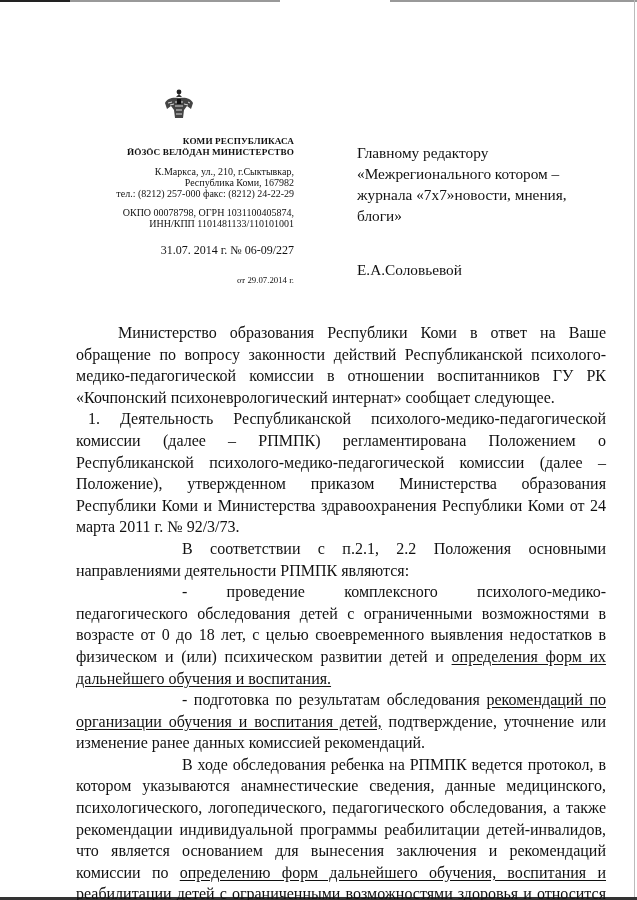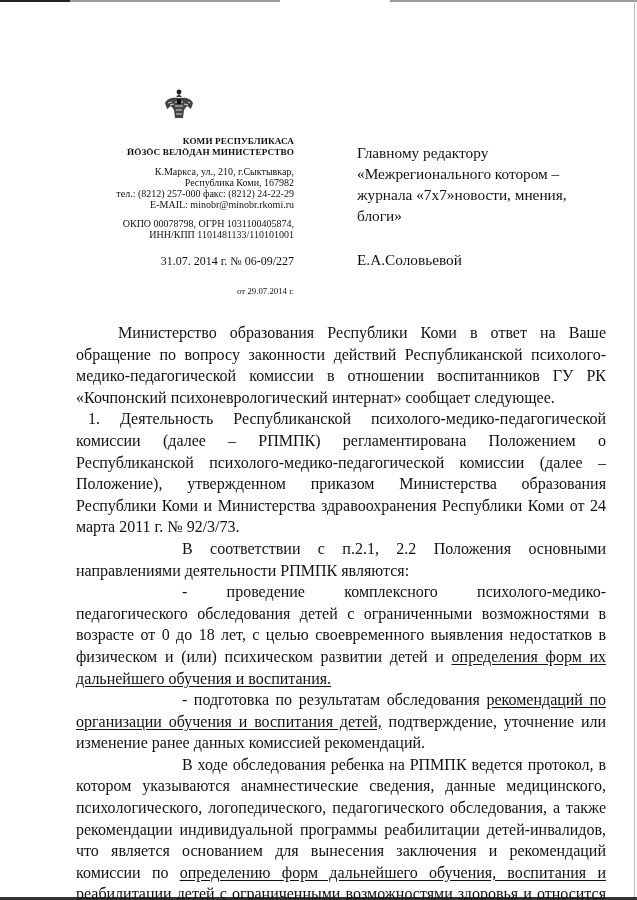--- a/index.html
+++ b/index.html
@@ -13,21 +13,21 @@
 
     .letterhead { position: absolute; left: 64px; top: 88px; width: 230px; text-align: right; }
     .emblem { width: 34px; height: 34px; margin: 0 auto 14px; display: block; }
     .lh-bold { font-weight: bold; font-size: 9.2px; line-height: 11px; letter-spacing: 0.1px; }
     .lh-gap { height: 8px; }
     .lh-small { font-size: 10px; line-height: 11px; }
     .lh-date { font-size: 12px; margin-top: 14px; line-height: 14px; }
     .lh-from { font-size: 8.8px; margin-top: 18px; line-height: 11px; }
 
     .addressee { position: absolute; left: 357px; top: 142px; width: 245px; text-align: left; font-size: 15.3px; line-height: 21px; }
-    .addressee .name { margin-top: 23px; }
+    .addressee .name { margin-top: 33px; }
 
     .body-text { position: absolute; left: 76px; top: 322px; width: 530px; font-size: 16px; line-height: 21.6px; text-align: justify; }
     .body-text p { margin: 0; }
     .indent-sm { text-indent: 42px; }
     .indent-1 { text-indent: 12px; }
     .indent-lg { text-indent: 106px; }
     .u { text-decoration: underline; text-underline-offset: 2px; }
   </style>
 </head>
 <body>
@@ -43,21 +43,20 @@
     <path d="M3 15 C5 10 11 9 17 10 C23 9 29 10 31 15 L29 21 L25 18 L22 22 L21 30 L13 30 L12 22 L9 18 L5 21 Z" fill="#444"></path>
     <path d="M6 15 L10 14 M8 17 L12 16 M26 14 L28 15 M22 16 L26 17 M13 14 L21 14 M13 18 L21 18 M14 22 L20 22 M14 26 L20 26" stroke="#fff" stroke-width="0.8"></path>
     <rect x="15" y="11" width="4" height="5" fill="#111"></rect>
   </svg>
   <div class="lh-bold">КОМИ РЕСПУБЛИКАСА</div>
   <div class="lh-bold">ЙÖЗÖС ВЕЛÖДАН МИНИСТЕРСТВО</div>
   <div class="lh-gap"></div>
   <div class="lh-small">К.Маркса, ул., 210, г.Сыктывкар,</div>
   <div class="lh-small">Республика Коми, 167982</div>
   <div class="lh-small">тел.: (8212) 257-000 факс: (8212) 24-22-29</div>
-  <div class="lh-small">E-MAIL: minobr@minobr.rkomi.ru</div>
   <div class="lh-gap"></div>
   <div class="lh-small">ОКПО 00078798, ОГРН 1031100405874,</div>
   <div class="lh-small">ИНН/КПП 1101481133/110101001</div>
   <div class="lh-date">31.07. 2014 г. № 06-09/227</div>
   <div class="lh-from">от 29.07.2014 г.</div>
 </div>
 
 <div class="addressee">
   <div>Главному редактору</div>
   <div>«Межрегионального котором –</div>

